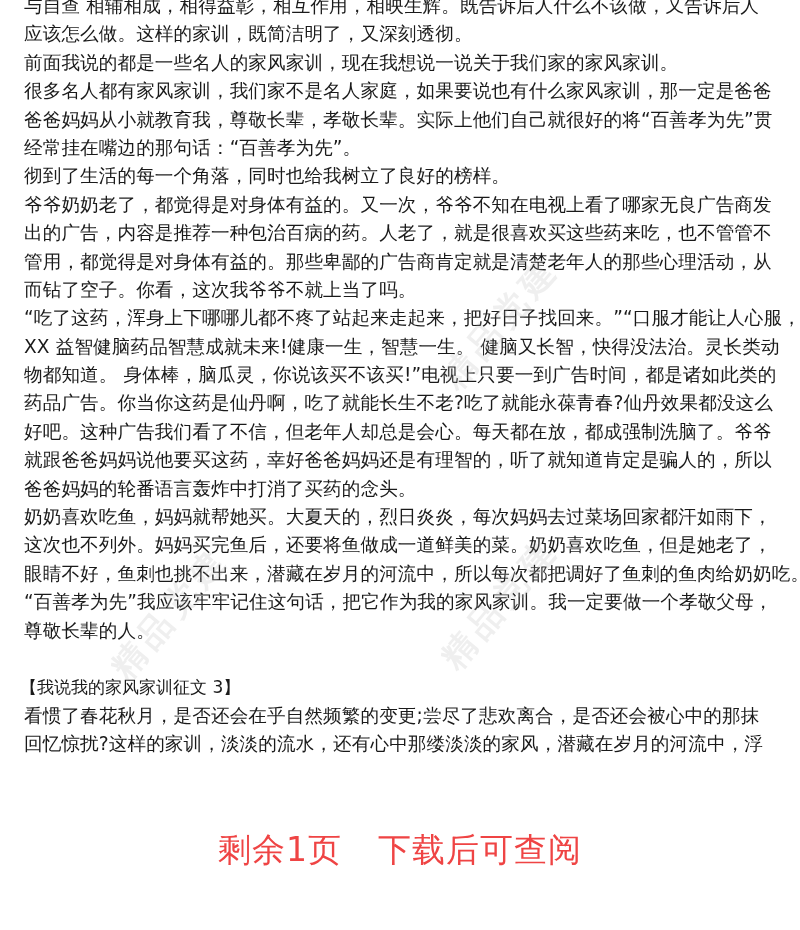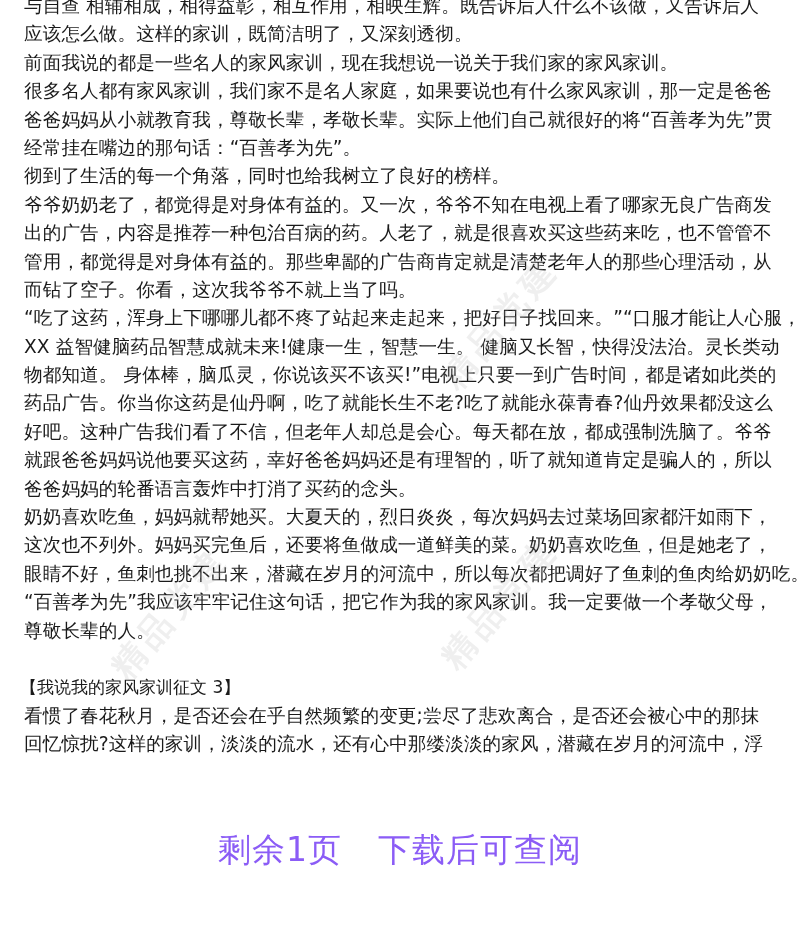--- a/index.html
+++ b/index.html
@@ -48,21 +48,21 @@
       pointer-events: none;
       letter-spacing: 6px;
     }
     .footer {
       position: absolute;
       left: 0;
       top: 828px;
       width: 800px;
       text-align: center;
       font-size: 33px;
-      color: #8b5cf6;
+      color: #ef4444;
       letter-spacing: 1px;
     }
     .footer span { display: inline-block; }
     .footer .gap { width: 36px; }
   </style>
 </head>
 <body>
 
 <div class="doc">
   <div class="line">与自查 相辅相成，相得益彰，相互作用，相映生辉。既告诉后人什么不该做，又告诉后人</div>

